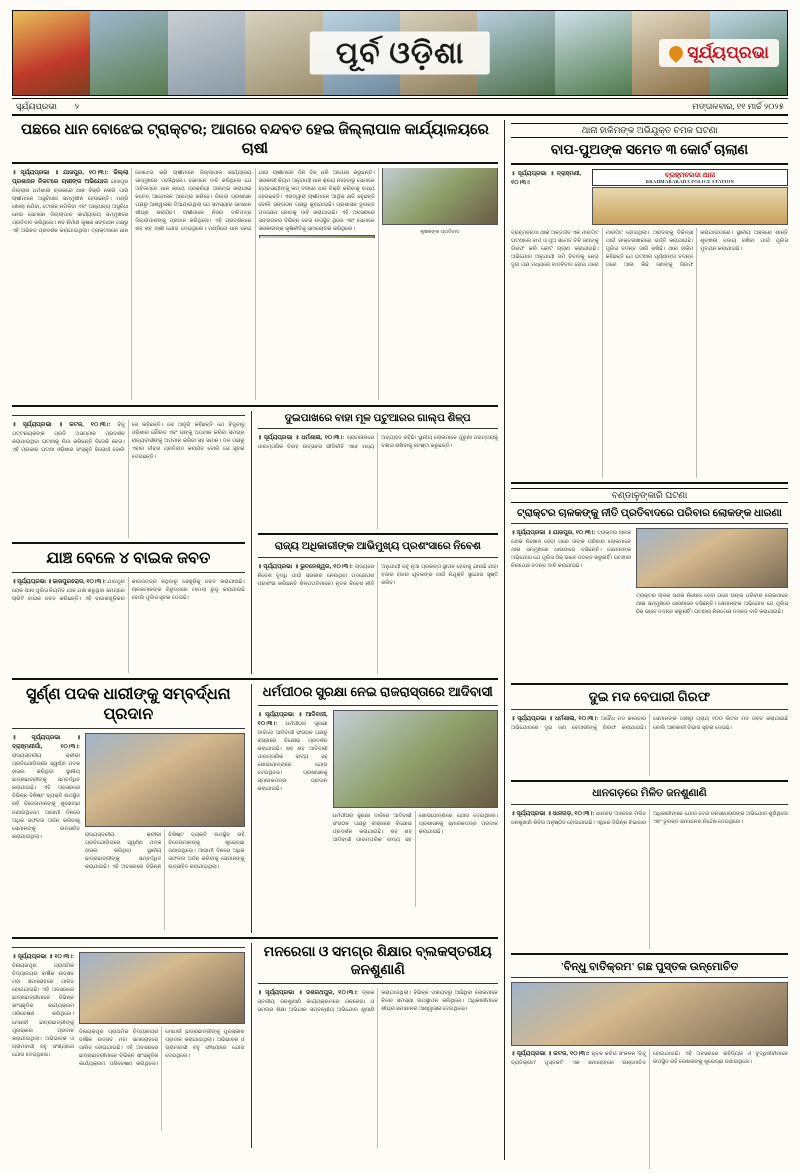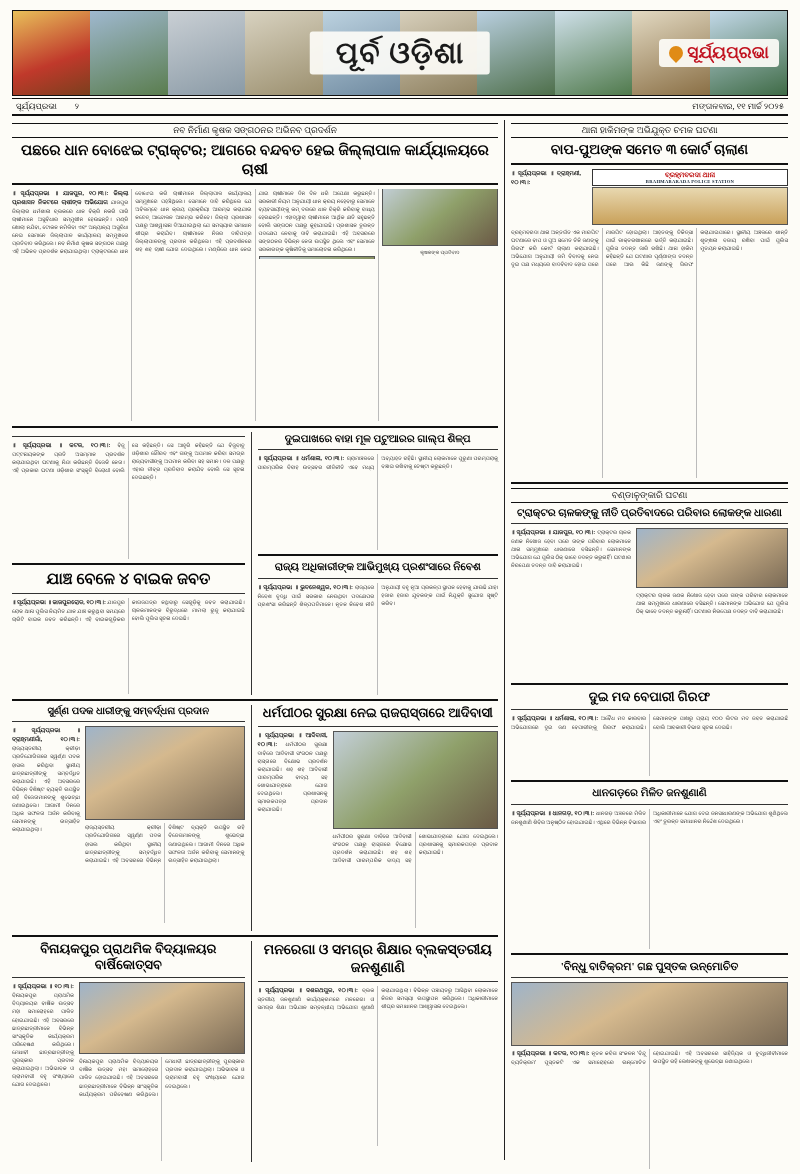--- a/index.html
+++ b/index.html
@@ -64,21 +64,20 @@
       <span>ସୂର୍ଯ୍ୟପ୍ରଭା</span>
       <span>୨</span>
     </div>
     <div>ମଙ୍ଗଳବାର, ୧୧ ମାର୍ଚ୍ଚ ୨୦୨୫</div>
   </div>
 
   <div class="cols">
 
     <div class="col-left">
 
-      <div class="kicker">ନବ ନିର୍ମାଣ କୃଷକ ସଙ୍ଗଠନର ଅଭିନବ ପ୍ରଦର୍ଶନ</div>
       <div class="hl" style="font-size:15px;">ପଛରେ ଧାନ ବୋଝେଇ ଟ୍ରାକ୍ଟର; ଆଗରେ ବନ୍ଦବତ ହେଇ ଜିଲ୍ଲାପାଳ କାର୍ଯ୍ୟାଳୟରେ ଚାଷୀ</div>
       <div class="rule2"></div>
 
       <div class="blk">
         <div class="body-cols" style="column-count:4;height:232px;">
           <span class="byline">॥ ସୂର୍ଯ୍ୟପ୍ରଭା ॥ ଯାଜପୁର, ୧୦।୩।: ଜିଲ୍ଲା ପ୍ରଶାସନ ନିକଟରେ ଚାଷୀଙ୍କ ଅଭିଯୋଗ</span>
           <span>ଯାଜପୁର ଜିଲ୍ଲାର ଧର୍ମଶାଳା ବ୍ଲକରେ ଧାନ ବିକ୍ରି ନକରି ପାରି ଚାଷୀମାନେ ଅସୁବିଧାର ସମ୍ମୁଖୀନ ହେଉଛନ୍ତି। ମଣ୍ଡି ଖୋଲା ନଯିବା, ଟୋକନ ନମିଳିବା ଏବଂ ଅନ୍ୟାନ୍ୟ ଅସୁବିଧା ନେଇ ସେମାନେ ଜିଲ୍ଲାପାଳ କାର୍ଯ୍ୟାଳୟ ସମ୍ମୁଖରେ ପ୍ରତିବାଦ କରିଥିଲେ। ନବ ନିର୍ମାଣ କୃଷକ ସଙ୍ଗଠନ ପକ୍ଷରୁ ଏହି ଅଭିନବ ପ୍ରଦର୍ଶନ କରାଯାଇଥିଲା। ଟ୍ରାକ୍ଟରରେ ଧାନ ବୋଝେଇ କରି ଚାଷୀମାନେ ଜିଲ୍ଲାପାଳ କାର୍ଯ୍ୟାଳୟ ସମ୍ମୁଖରେ ପହଞ୍ଚିଥିଲେ। ସେମାନେ ଦାବି କରିଥିଲେ ଯେ ଅବିଳମ୍ବେ ଧାନ କ୍ରୟ ପ୍ରକ୍ରିୟା ଆରମ୍ଭ କରାଯାଉ ନଚେତ୍ ଆନ୍ଦୋଳନ ଆରମ୍ଭ କରିବେ। ଜିଲ୍ଲା ପ୍ରଶାସନ ପକ୍ଷରୁ ଆଶ୍ୱାସନା ଦିଆଯାଇଥିଲା ଯେ ସମସ୍ୟାର ସମାଧାନ ଶୀଘ୍ର କରାଯିବ। ଚାଷୀମାନେ ନିଜର ଦାବିପତ୍ର ଜିଲ୍ଲାପାଳଙ୍କୁ ପ୍ରଦାନ କରିଥିଲେ। ଏହି ପ୍ରଦର୍ଶନରେ ଶହ ଶହ ଚାଷୀ ଯୋଗ ଦେଇଥିଲେ। ମଣ୍ଡିରେ ଧାନ ନେଇ ଯାଇ ଚାଷୀମାନେ ଦିନ ଦିନ ଧରି ଅପେକ୍ଷା କରୁଛନ୍ତି। ସରକାରୀ ନିୟମ ଅନୁଯାୟୀ ଧାନ କ୍ରୟ ନହେବାରୁ ସେମାନେ ବ୍ୟବସାୟୀଙ୍କୁ କମ୍ ଦରରେ ଧାନ ବିକ୍ରି କରିବାକୁ ବାଧ୍ୟ ହେଉଛନ୍ତି। ଏହାଦ୍ୱାରା ଚାଷୀମାନେ ଆର୍ଥିକ କ୍ଷତି ସହୁଛନ୍ତି ବୋଲି ସଙ୍ଗଠନ ପକ୍ଷରୁ କୁହାଯାଇଛି। ପ୍ରଶାସନ ତୁରନ୍ତ ପଦକ୍ଷେପ ନେବାକୁ ଦାବି କରାଯାଇଛି। ଏହି ଅବସରରେ ସଙ୍ଗଠନର ବିଭିନ୍ନ ନେତା ଉପସ୍ଥିତ ଥିଲେ ଏବଂ ସେମାନେ ସରକାରଙ୍କ କୃଷିନୀତିକୁ ସମାଲୋଚନା କରିଥିଲେ।</span>
           <div class="pic crowd" style="height:58px;margin:3px 0;"></div>
           <div class="cap">କୃଷକଙ୍କ ପ୍ରତିବାଦ</div>
         </div>
@@ -114,21 +113,21 @@
             <span class="byline">॥ ସୂର୍ଯ୍ୟପ୍ରଭା ॥ ଭୁବନେଶ୍ୱର, ୧୦।୩।:</span>
             <span>ରାଜ୍ୟରେ ନିବେଶ ବୃଦ୍ଧି ପାଇଁ ସରକାର ନେଉଥିବା ପଦକ୍ଷେପର ପ୍ରଶଂସା କରିଛନ୍ତି ଶିଳ୍ପପତିମାନେ। ନୂତନ ନିବେଶ ନୀତି ଅନୁଯାୟୀ ବହୁ ନୂଆ ପ୍ରକଳ୍ପ ସ୍ଥାପନ ହେବାକୁ ଯାଉଛି ଯାହା ହଜାର ହଜାର ଯୁବକଙ୍କ ପାଇଁ ନିଯୁକ୍ତି ସୁଯୋଗ ସୃଷ୍ଟି କରିବ।</span>
           </div>
         </div>
       </div>
 
       <div class="rule2"></div>
 
       <div class="flow">
         <div style="width:236px;">
-          <div class="hl" style="font-size:10px;">ସୁର୍ଣ୍ଣ ପଦକ ଧାରୀଙ୍କୁ ସମ୍ବର୍ଦ୍ଧନା ପ୍ରଦାନ</div>
+          <div class="hl" style="font-size:16px;">ସୁର୍ଣ୍ଣ ପଦକ ଧାରୀଙ୍କୁ ସମ୍ବର୍ଦ୍ଧନା ପ୍ରଦାନ</div>
           <div class="rule"></div>
           <div style="display:flex;gap:5px;">
             <div class="body-cols" style="column-count:1;width:68px;height:200px;">
               <span class="byline">॥ ସୂର୍ଯ୍ୟପ୍ରଭା ॥ ବ୍ରାହ୍ମଣୀଗାଁ, ୧୦।୩।:</span>
               <span>ରାଜ୍ୟସ୍ତରୀୟ କ୍ରୀଡ଼ା ପ୍ରତିଯୋଗିତାରେ ସ୍ୱର୍ଣ୍ଣ ପଦକ ହାସଲ କରିଥିବା ସ୍ଥାନୀୟ ଛାତ୍ରଛାତ୍ରୀଙ୍କୁ ସମ୍ବର୍ଦ୍ଧିତ କରାଯାଇଛି। ଏହି ଅବସରରେ ବିଭିନ୍ନ ବିଶିଷ୍ଟ ବ୍ୟକ୍ତି ଉପସ୍ଥିତ ରହି ବିଜେତାମାନଙ୍କୁ ଶୁଭେଚ୍ଛା ଜଣାଇଥିଲେ। ଆଗାମୀ ଦିନରେ ଅଧିକ ସଫଳତା ଅର୍ଜନ କରିବାକୁ ସେମାନଙ୍କୁ ଉତ୍ସାହିତ କରାଯାଇଥିଲା।</span>
             </div>
             <div style="flex:1;">
               <div class="pic people" style="height:92px;"></div>
               <div class="body-cols" style="column-count:2;height:100px;margin-top:3px;">
                 <span>ରାଜ୍ୟସ୍ତରୀୟ କ୍ରୀଡ଼ା ପ୍ରତିଯୋଗିତାରେ ସ୍ୱର୍ଣ୍ଣ ପଦକ ହାସଲ କରିଥିବା ସ୍ଥାନୀୟ ଛାତ୍ରଛାତ୍ରୀଙ୍କୁ ସମ୍ବର୍ଦ୍ଧିତ କରାଯାଇଛି। ଏହି ଅବସରରେ ବିଭିନ୍ନ ବିଶିଷ୍ଟ ବ୍ୟକ୍ତି ଉପସ୍ଥିତ ରହି ବିଜେତାମାନଙ୍କୁ ଶୁଭେଚ୍ଛା ଜଣାଇଥିଲେ। ଆଗାମୀ ଦିନରେ ଅଧିକ ସଫଳତା ଅର୍ଜନ କରିବାକୁ ସେମାନଙ୍କୁ ଉତ୍ସାହିତ କରାଯାଇଥିଲା।</span>
@@ -151,21 +150,20 @@
               </div>
             </div>
           </div>
         </div>
       </div>
 
       <div class="rule2"></div>
 
       <div class="flow">
         <div style="width:236px;">
-          <div class="hl" style="font-size:13px;">ବିନାୟକପୁର ପ୍ରାଥମିକ ବିଦ୍ୟାଳୟର ବାର୍ଷିକୋତ୍ସବ</div>
           <div class="rule"></div>
           <div style="display:flex;gap:5px;">
             <div class="body-cols" style="column-count:1;width:62px;height:180px;">
               <span class="byline">॥ ସୂର୍ଯ୍ୟପ୍ରଭା ॥ ୧୦।୩।:</span>
               <span>ବିନାୟକପୁର ପ୍ରାଥମିକ ବିଦ୍ୟାଳୟର ବାର୍ଷିକ ଉତ୍ସବ ମହା ସମାରୋହରେ ପାଳିତ ହୋଇଯାଇଛି। ଏହି ଅବସରରେ ଛାତ୍ରଛାତ୍ରୀମାନେ ବିଭିନ୍ନ ସାଂସ୍କୃତିକ କାର୍ଯ୍ୟକ୍ରମ ପରିବେଷଣ କରିଥିଲେ। ମେଧାବୀ ଛାତ୍ରଛାତ୍ରୀଙ୍କୁ ପୁରସ୍କାର ପ୍ରଦାନ କରାଯାଇଥିଲା। ଅଭିଭାବକ ଓ ଗ୍ରାମବାସୀ ବହୁ ସଂଖ୍ୟାରେ ଯୋଗ ଦେଇଥିଲେ।</span>
             </div>
             <div style="flex:1;">
               <div class="pic people" style="height:70px;"></div>
               <div class="body-cols" style="column-count:2;height:104px;margin-top:3px;">
                 <span>ବିନାୟକପୁର ପ୍ରାଥମିକ ବିଦ୍ୟାଳୟର ବାର୍ଷିକ ଉତ୍ସବ ମହା ସମାରୋହରେ ପାଳିତ ହୋଇଯାଇଛି। ଏହି ଅବସରରେ ଛାତ୍ରଛାତ୍ରୀମାନେ ବିଭିନ୍ନ ସାଂସ୍କୃତିକ କାର୍ଯ୍ୟକ୍ରମ ପରିବେଷଣ କରିଥିଲେ। ମେଧାବୀ ଛାତ୍ରଛାତ୍ରୀଙ୍କୁ ପୁରସ୍କାର ପ୍ରଦାନ କରାଯାଇଥିଲା। ଅଭିଭାବକ ଓ ଗ୍ରାମବାସୀ ବହୁ ସଂଖ୍ୟାରେ ଯୋଗ ଦେଇଥିଲେ।</span>

